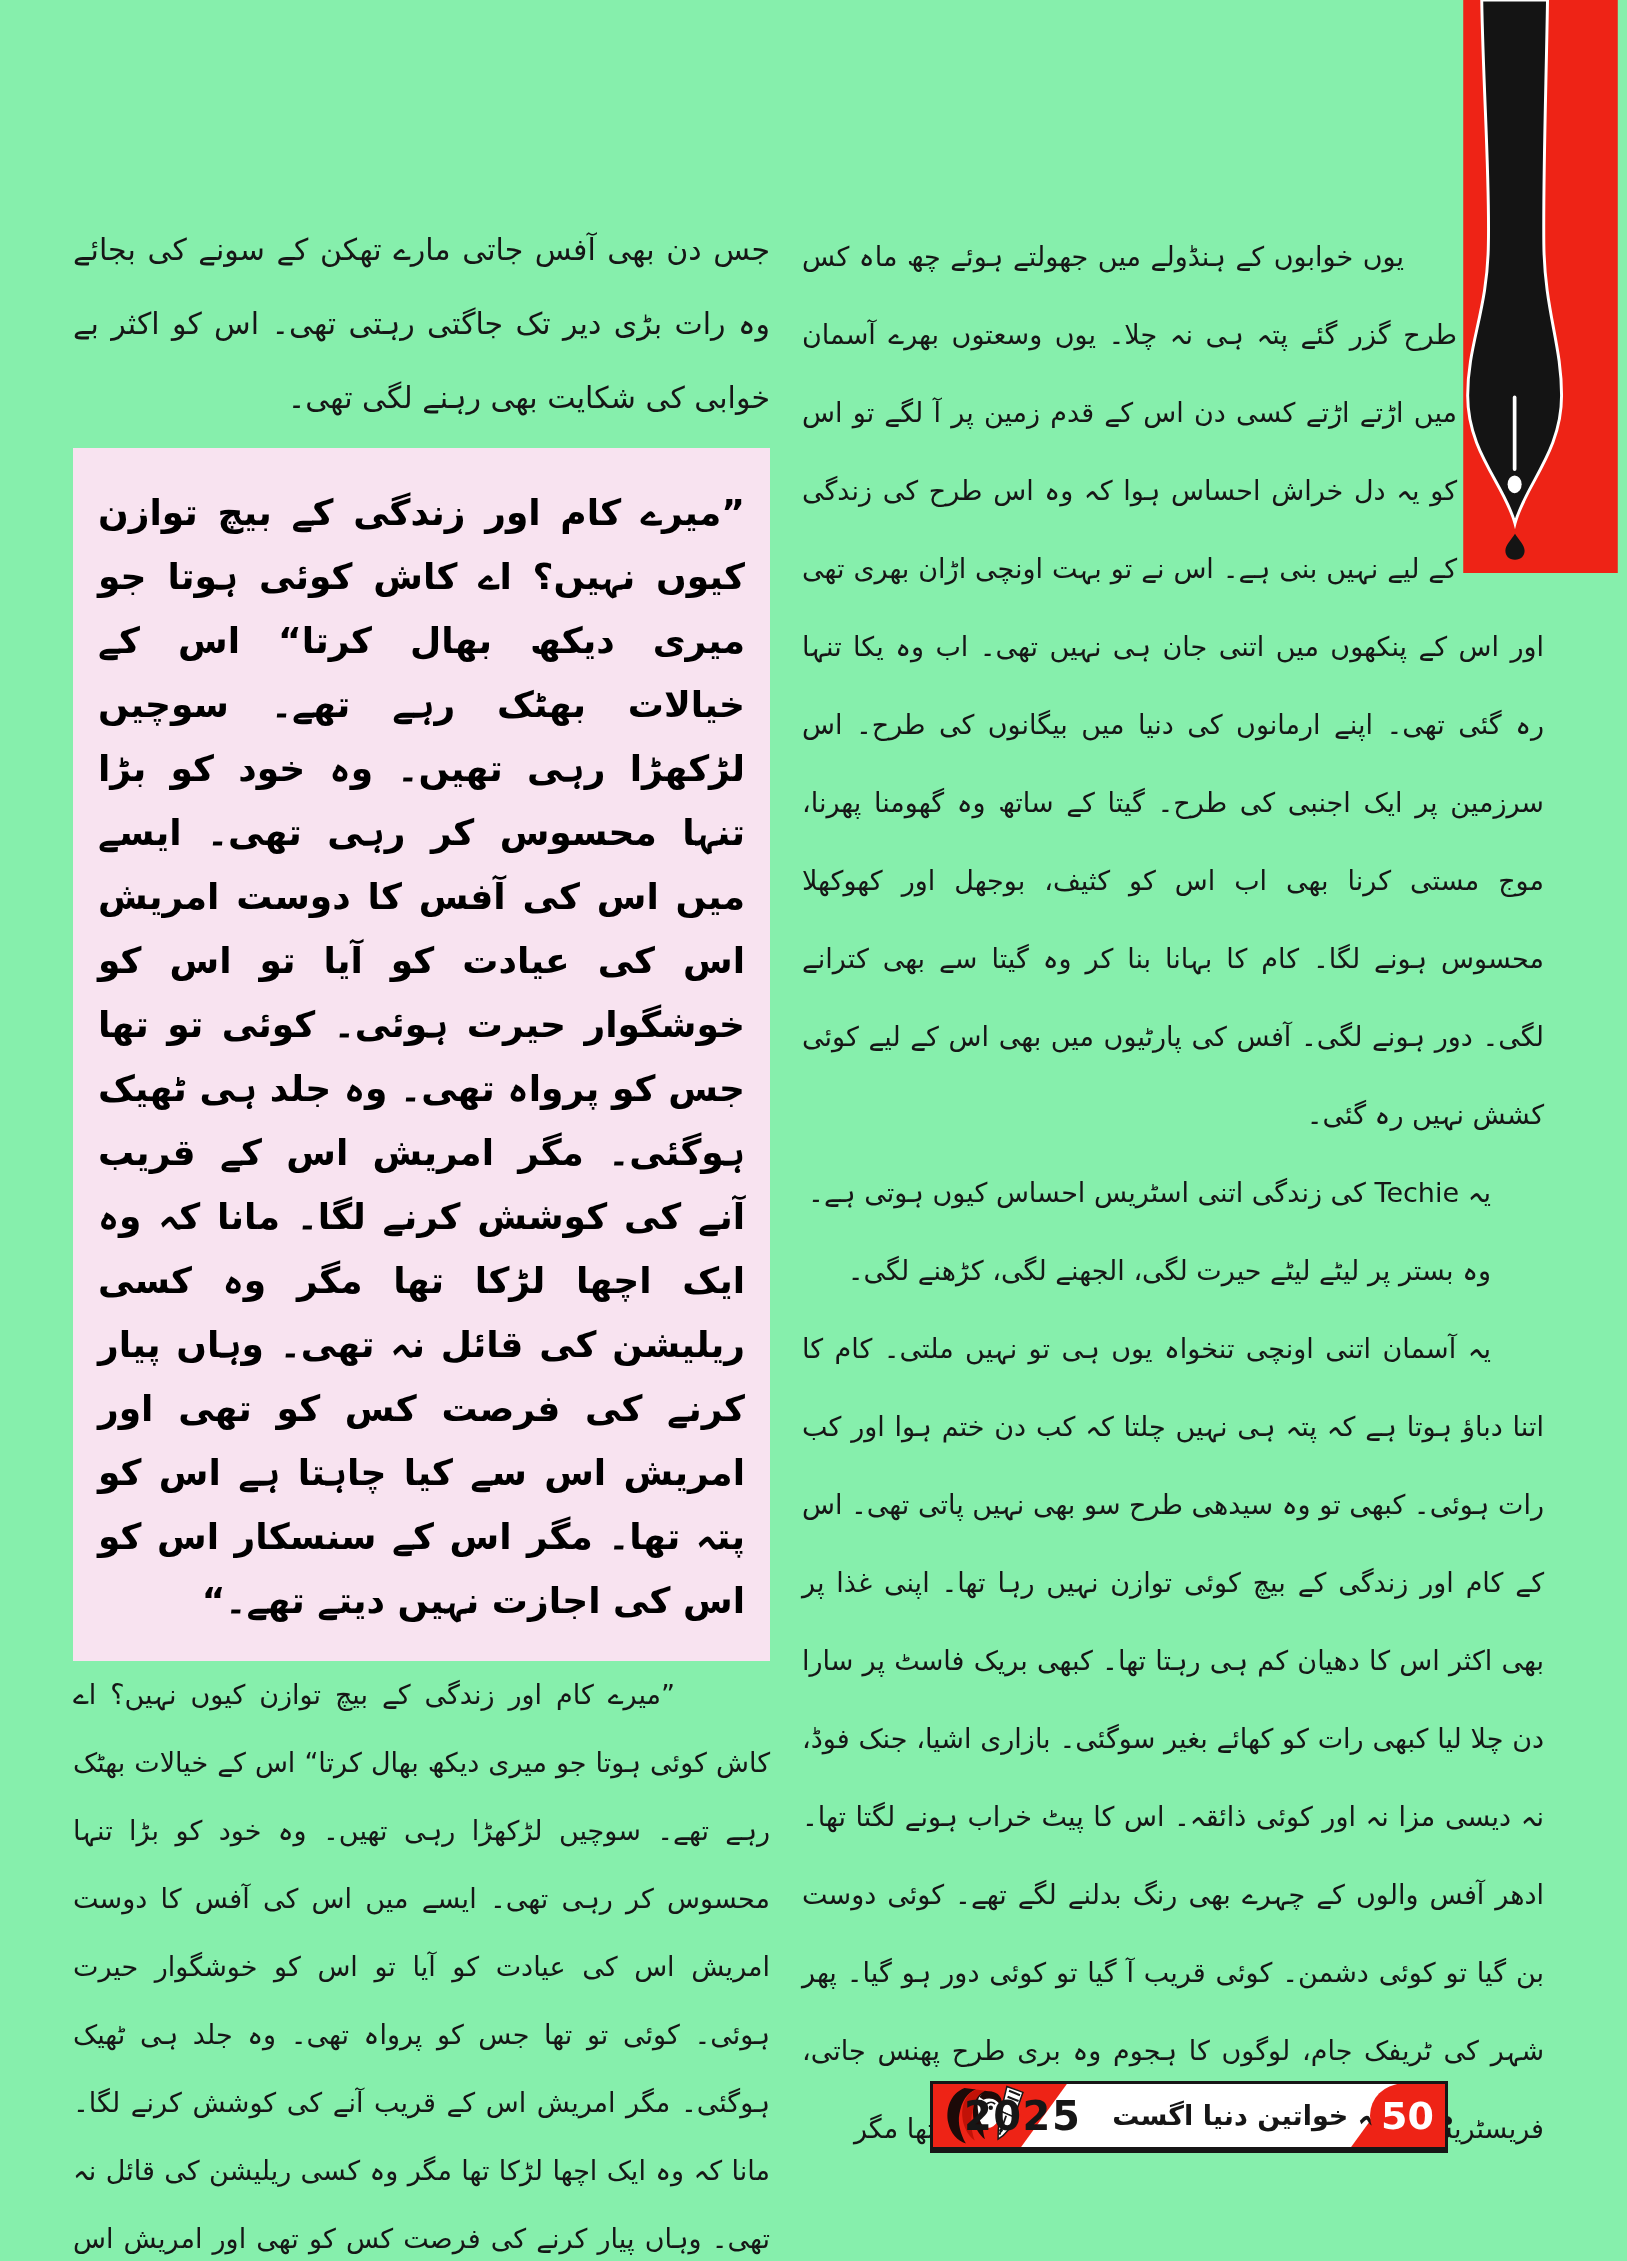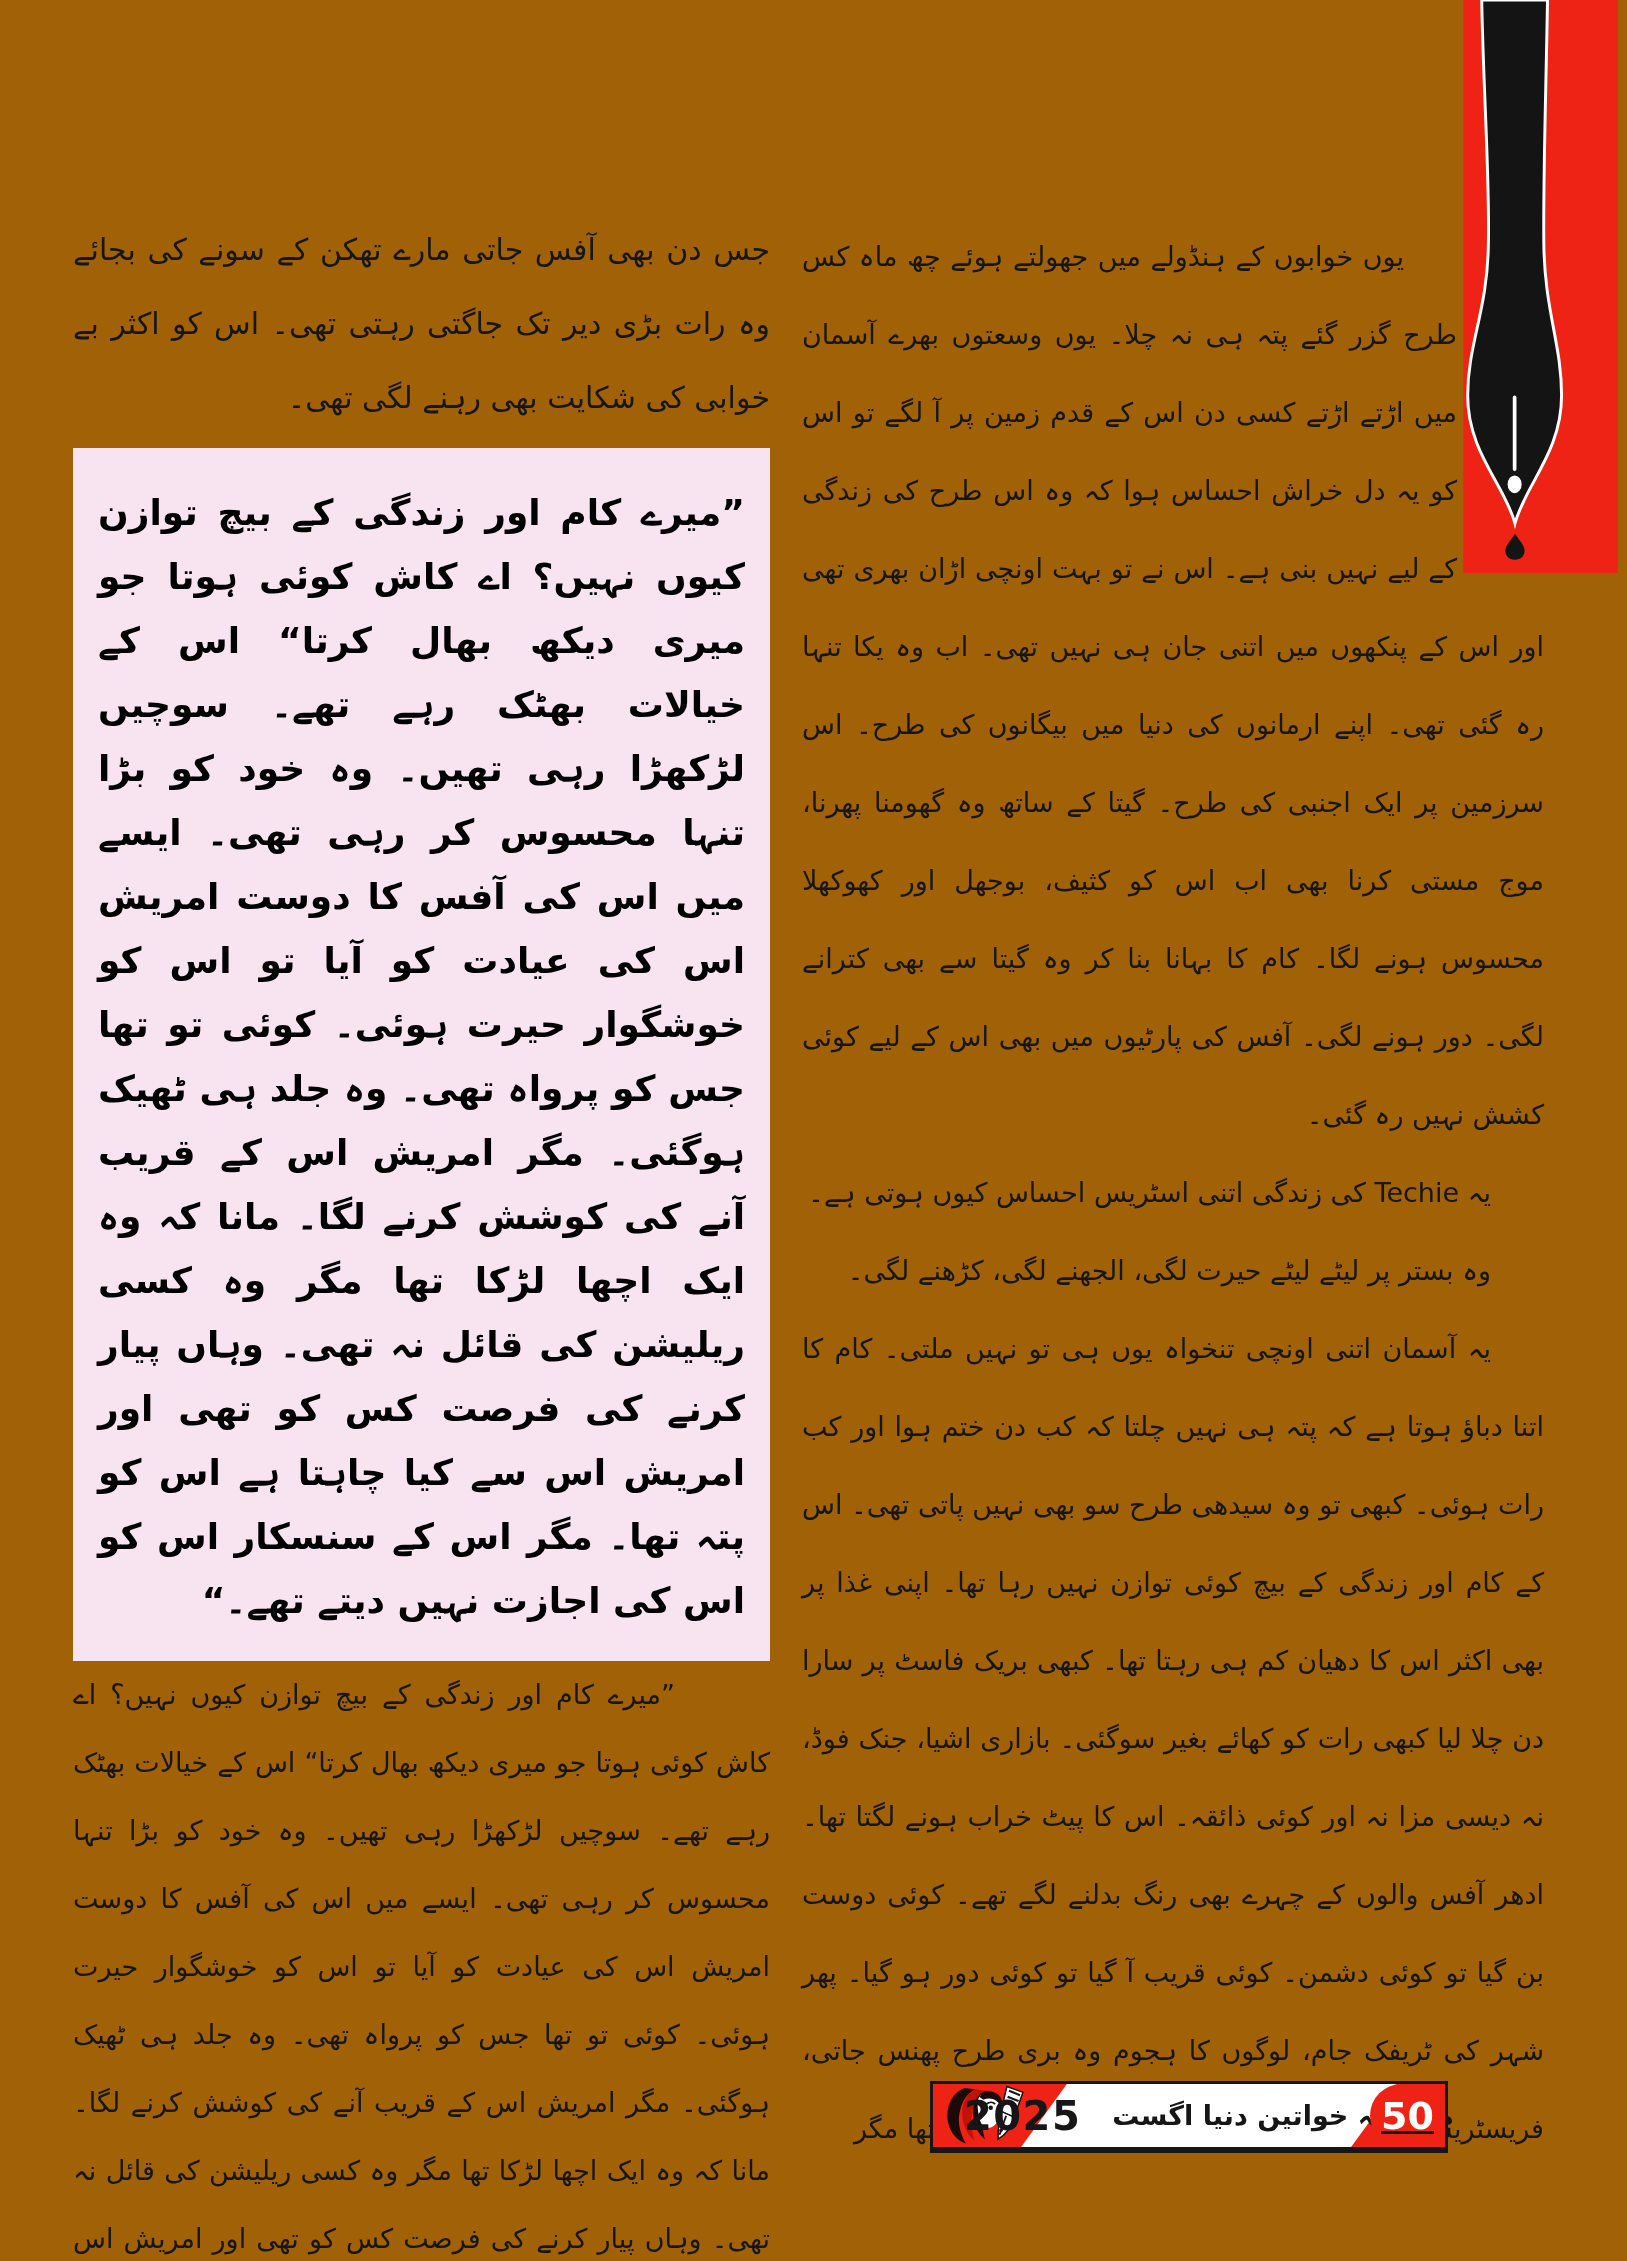--- a/index.html
+++ b/index.html
@@ -1,19 +1,19 @@
 <!DOCTYPE html>
 <html lang="ur" dir="rtl" style="font-size:12px"><head>
 <meta charset="utf-8">
 <style>
   html,body{margin:0;padding:0;background:#ffffff;}
   .page{
     position:relative;
     width:1628px;height:2261px;
-    background:#a16207;
+    background:#86efac;
     font-family:"DejaVu Sans", sans-serif;
     direction:rtl;
     color:#161616;
     overflow:hidden;
   }
 
   
   .nib-banner{position:absolute;left:1464px;top:0;width:155px;height:573px;}
   .nib-banner svg{display:block;width:100%;height:100%;}
 
@@ -62,21 +62,21 @@
   .footer-panel-inner{
     transform:skewX(36deg);
     width:100%;height:100%;
     display:flex;align-items:center;justify-content:center;gap:31px;
   }
   .footer-year{font-size:40px;font-weight:bold;color:#161616;letter-spacing:1.5px;font-family:"DejaVu Sans",sans-serif;}
   .footer-title{font-size:27px;font-weight:bold;direction:rtl;color:#161616;white-space:nowrap;}
   .footer-page{
     position:absolute;right:0;top:0;bottom:0;width:75px;
     background:#ee2316;border-radius:38px 0 0 38px;
-    display:flex;align-items:center;justify-content:center;text-decoration:underline;
+    display:flex;align-items:center;justify-content:center;
   }
   .footer-page span{color:#ffffff;font-size:38px;font-weight:bold;}
 </style>
 </head>
 <body>
 
 <div class="page">
 
   <div class="nib-banner">
     <svg viewBox="0 0 209 775" aria-hidden="true">

